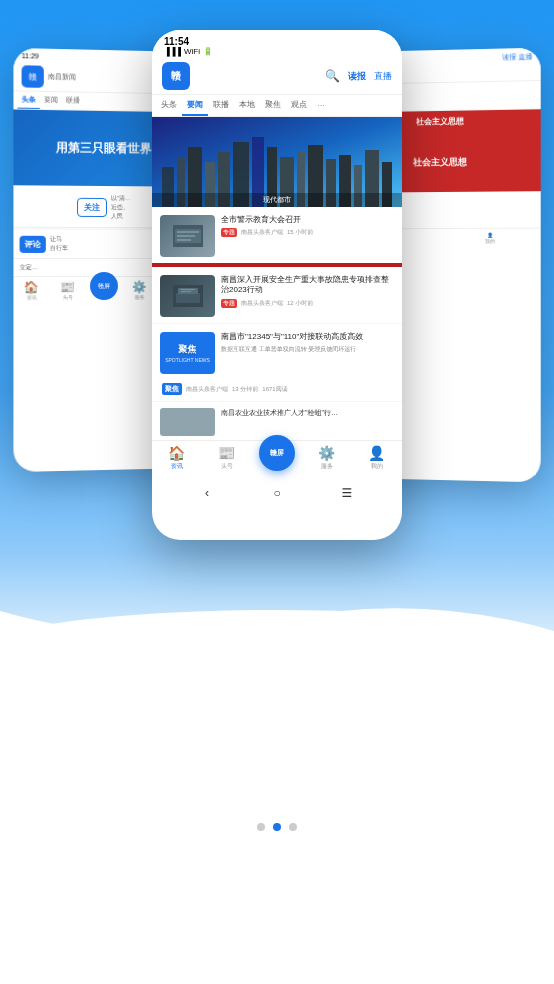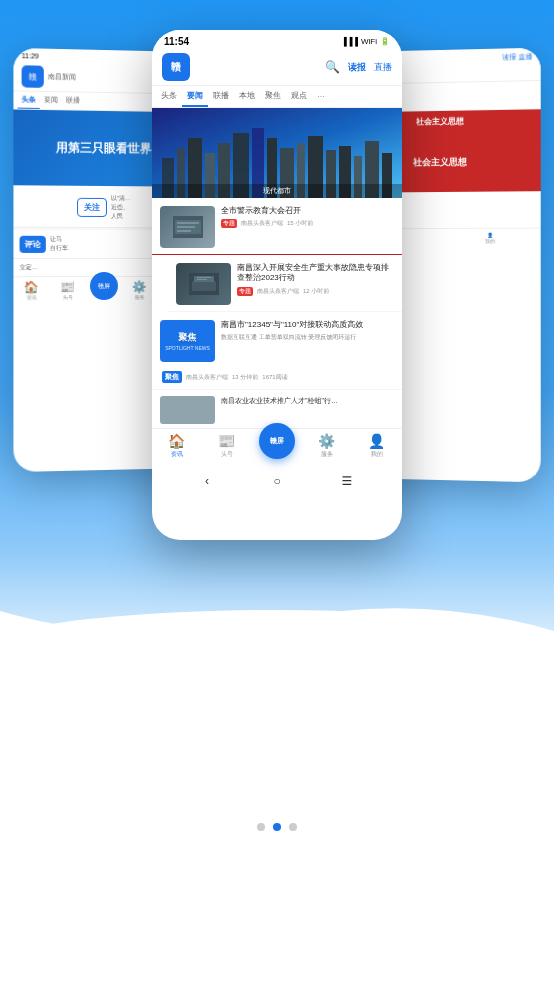--- a/index.html
+++ b/index.html
@@ -96,20 +96,21 @@
       margin-top: 10px;
     }
 
     
     .phone-status {
       background: white;
       padding: 6px 12px 2px;
       display: flex;
       justify-content: space-between;
       font-size: 9px;
+      flex-direction: column;
     }
     .phone-status .time { font-weight: 700; font-size: 10px; }
     .phone-status-icons { display: flex; gap: 3px; align-items: center; font-size: 8px; }
 
     .phone-header {
       background: white;
       padding: 4px 10px;
       display: flex;
       align-items: center;
       justify-content: space-between;
@@ -615,41 +616,41 @@
           <rect x="202" y="48" width="8" height="42" fill="#455a64"></rect>
           <rect x="213" y="33" width="14" height="57" fill="#37474f"></rect>
           <rect x="230" y="45" width="10" height="45" fill="#263238"></rect>
         </svg>
       </div>
       <div class="banner-city-overlay">
         <span>现代都市</span>
       </div>
     </div>
 
-    <div class="news-item" style="background:white;border-bottom:1px solid #b91c1c;">
+    <div class="news-item" style="background:white;border-bottom:4px solid #b91c1c;">
       <div class="news-thumb news-thumb-meeting" style="width:55px;height:42px;border-radius:4px;background:linear-gradient(135deg,#546e7a,#90a4ae);display:flex;align-items:center;justify-content:center;">
         <svg width="30" height="22" viewBox="0 0 30 22">
           <rect width="30" height="22" fill="#455a64"></rect>
           <rect x="2" y="4" width="26" height="14" fill="#546e7a" rx="1"></rect>
           <rect x="4" y="6" width="22" height="2" fill="#78909c"></rect>
           <rect x="4" y="10" width="18" height="2" fill="#78909c"></rect>
           <rect x="4" y="14" width="14" height="2" fill="#78909c"></rect>
         </svg>
       </div>
       <div class="news-text">
         <div class="news-title">全市警示教育大会召开</div>
         <div class="news-meta">
           <span class="tag-zhuan">专题</span>
           <span>南昌头条客户端</span>
           <span>15 小时前</span>
         </div>
       </div>
     </div>
 
-    <div class="news-item" style="background:white;border-bottom:1px solid #f5f5f5;margin-left:16px;">
+    <div class="news-item" style="background:white;border-bottom:1px solid #f5f5f5;">
       <div class="news-thumb news-thumb-safety" style="width:55px;height:42px;border-radius:4px;background:linear-gradient(135deg,#37474f,#546e7a);display:flex;align-items:center;justify-content:center;">
         <svg width="30" height="22" viewBox="0 0 30 22">
           <rect width="30" height="22" fill="#37474f"></rect>
           <rect x="3" y="8" width="24" height="10" fill="#455a64" rx="1"></rect>
           <rect x="5" y="3" width="20" height="6" fill="#546e7a" rx="1"></rect>
           <rect x="8" y="4" width="14" height="1" fill="#78909c"></rect>
           <rect x="8" y="6" width="10" height="1" fill="#78909c"></rect>
         </svg>
       </div>
       <div class="news-text">

